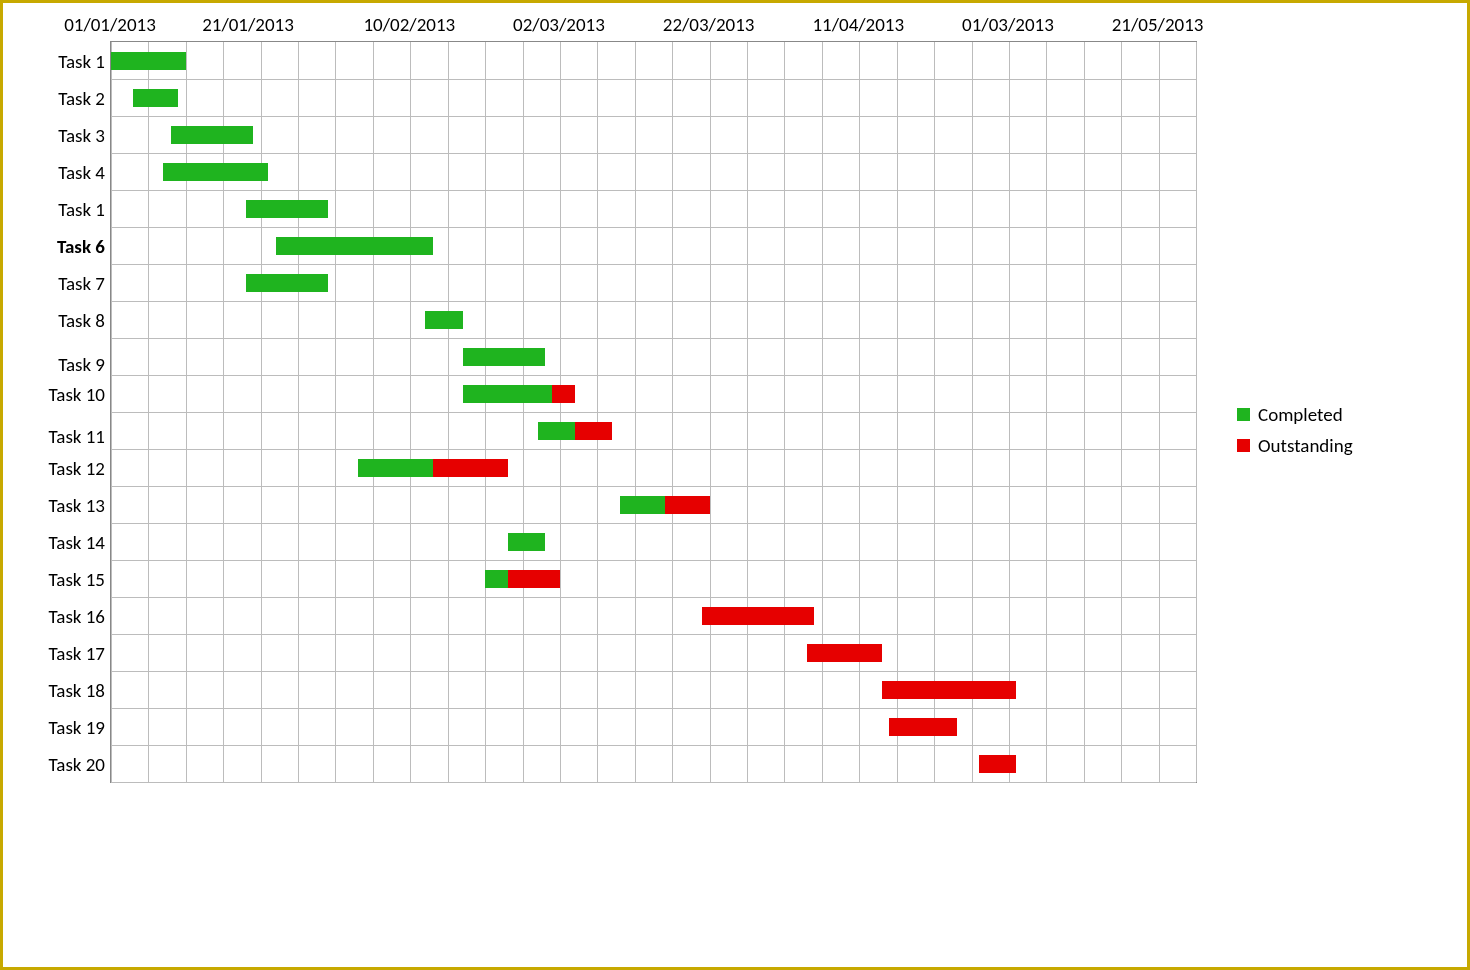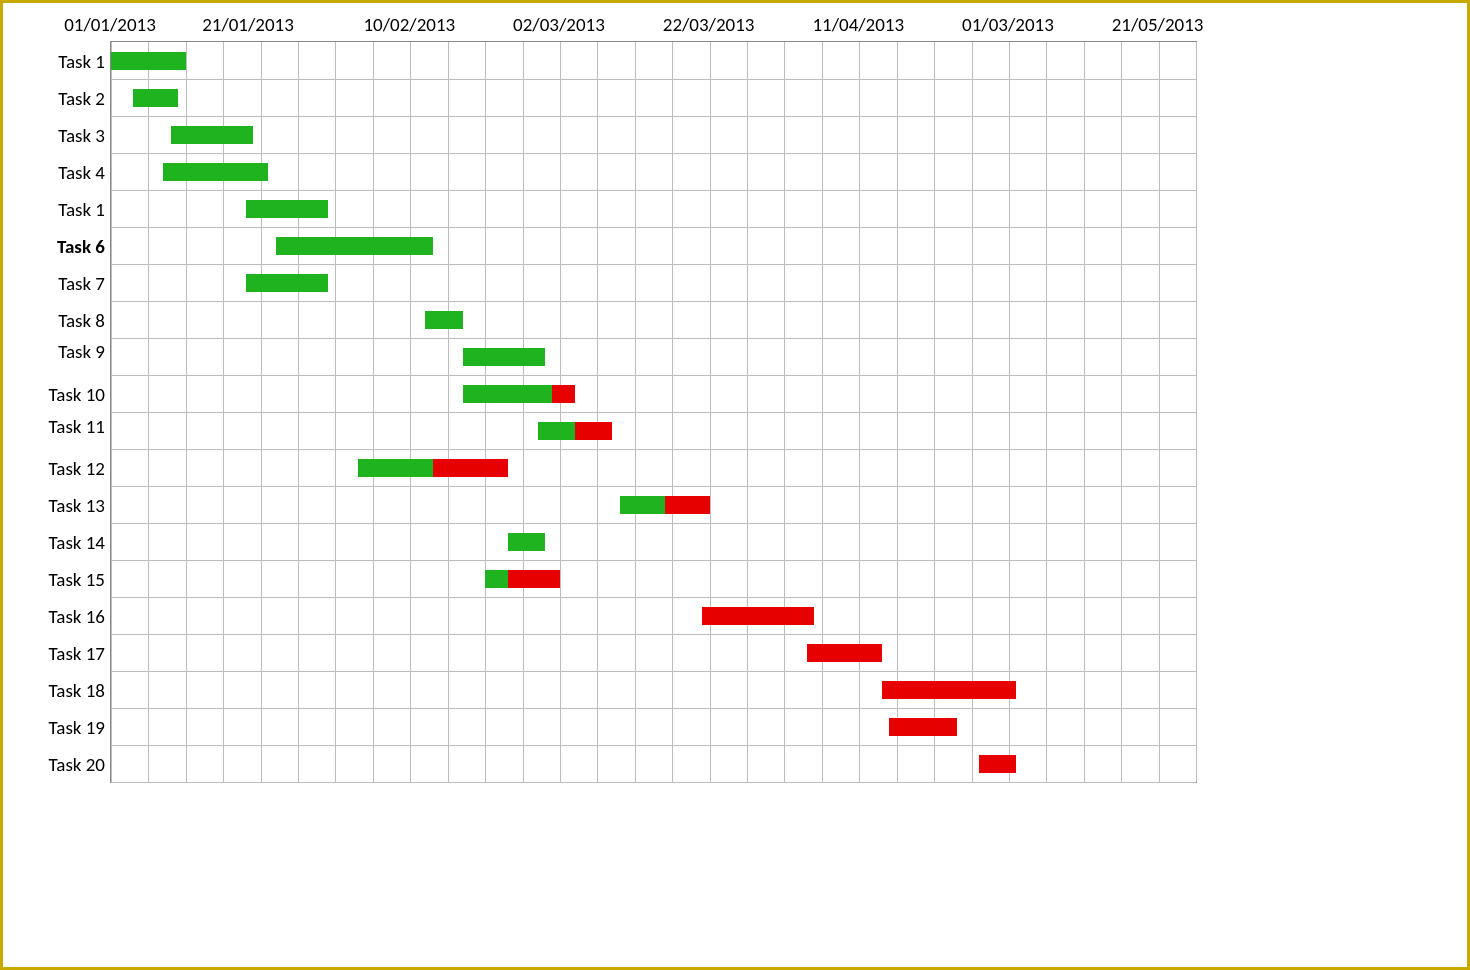--- a/index.html
+++ b/index.html
@@ -82,25 +82,25 @@
           <div class="task-label" style="top: 129.5px;">Task 4</div>
           <div class="gridline-h" style="top: 185px;"></div>
           <div class="task-label" style="top: 166.5px;">Task 1</div>
           <div class="gridline-h" style="top: 222px;"></div>
           <div class="task-label" style="top: 203.5px; font-weight: bold;">Task 6</div>
           <div class="gridline-h" style="top: 259px;"></div>
           <div class="task-label" style="top: 240.5px;">Task 7</div>
           <div class="gridline-h" style="top: 296px;"></div>
           <div class="task-label" style="top: 277.5px;">Task 8</div>
           <div class="gridline-h" style="top: 333px;"></div>
-          <div class="task-label" style="top: 309px; margin-left: 22px;">Task 9</div>
+          <div class="task-label" style="top: 322px; margin-left: 22px;">Task 9</div>
           <div class="gridline-h" style="top: 370px;"></div>
           <div class="task-label" style="top: 351.5px;">Task 10</div>
           <div class="gridline-h" style="top: 407px;"></div>
-          <div class="task-label" style="top: 384px; text-align: center;">Task 11</div>
+          <div class="task-label" style="top: 394px; text-align: center;">Task 11</div>
           <div class="gridline-h" style="top: 444px;"></div>
           <div class="task-label" style="top: 425.5px;">Task 12</div>
           <div class="gridline-h" style="top: 481px;"></div>
           <div class="task-label" style="top: 462.5px;">Task 13</div>
           <div class="gridline-h" style="top: 518px;"></div>
           <div class="task-label" style="top: 499.5px;">Task 14</div>
           <div class="gridline-h" style="top: 555px;"></div>
           <div class="task-label" style="top: 536.5px;">Task 15</div>
           <div class="gridline-h" style="top: 592px;"></div>
           <div class="task-label" style="top: 573.5px;">Task 16</div>
@@ -133,14 +133,24 @@
           <div class="bar outstanding" style="left: 553.724px; width: 44.8966px; top: 462.5px;"></div>
           <div class="bar outstanding" style="left: 396.586px; width: 52.3793px; top: 536.5px;"></div>
           <div class="bar outstanding" style="left: 591.138px; width: 112.241px; top: 573.5px;"></div>
           <div class="bar outstanding" style="left: 695.897px; width: 74.8276px; top: 610.5px;"></div>
           <div class="bar outstanding" style="left: 770.724px; width: 134.69px; top: 647.5px;"></div>
           <div class="bar outstanding" style="left: 778.207px; width: 67.3448px; top: 684.5px;"></div>
           <div class="bar outstanding" style="left: 868px; width: 37.4138px; top: 721.5px;"></div>
         </div>
     </div>
 
+    <div class="legend">
+      <div class="legend-row">
+        <span class="lg-sw lg-completed"></span>
+        <span>Completed</span>
+      </div>
+      <div class="legend-row">
+        <span class="lg-sw lg-outstanding"></span>
+        <span>Outstanding</span>
+      </div>
+    </div>
   </div>
 </div>
 
 </body></html>

